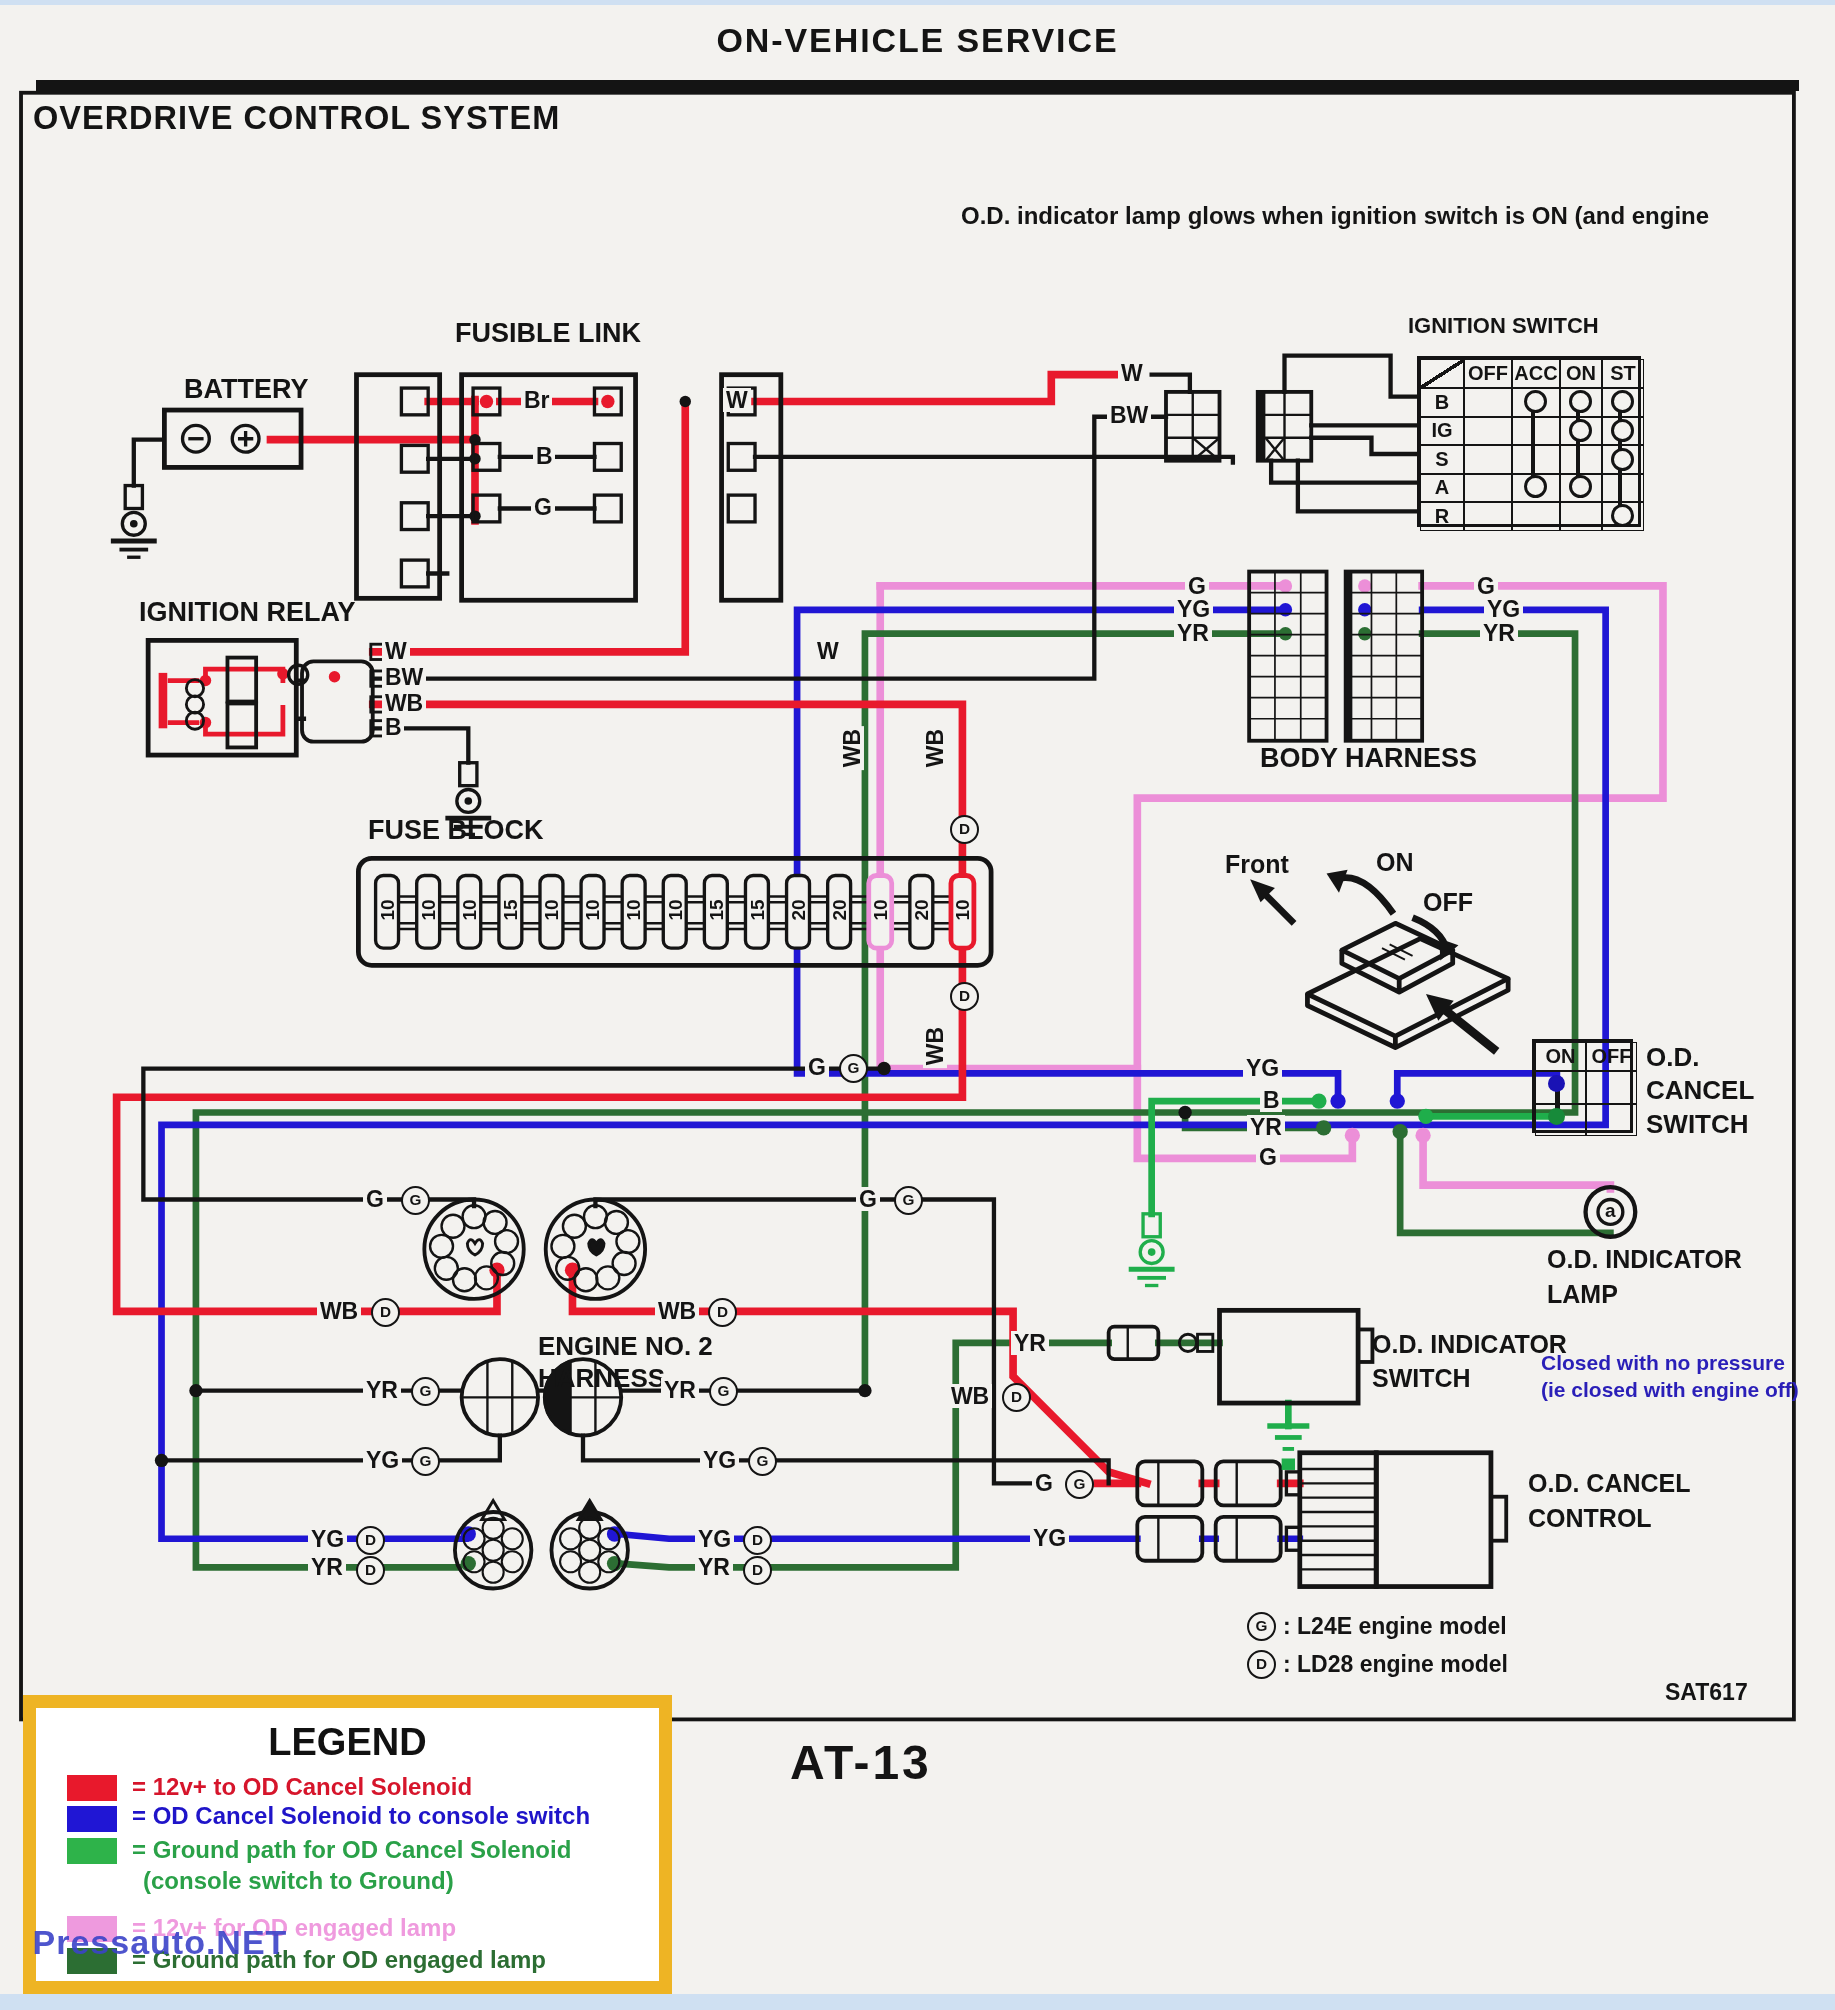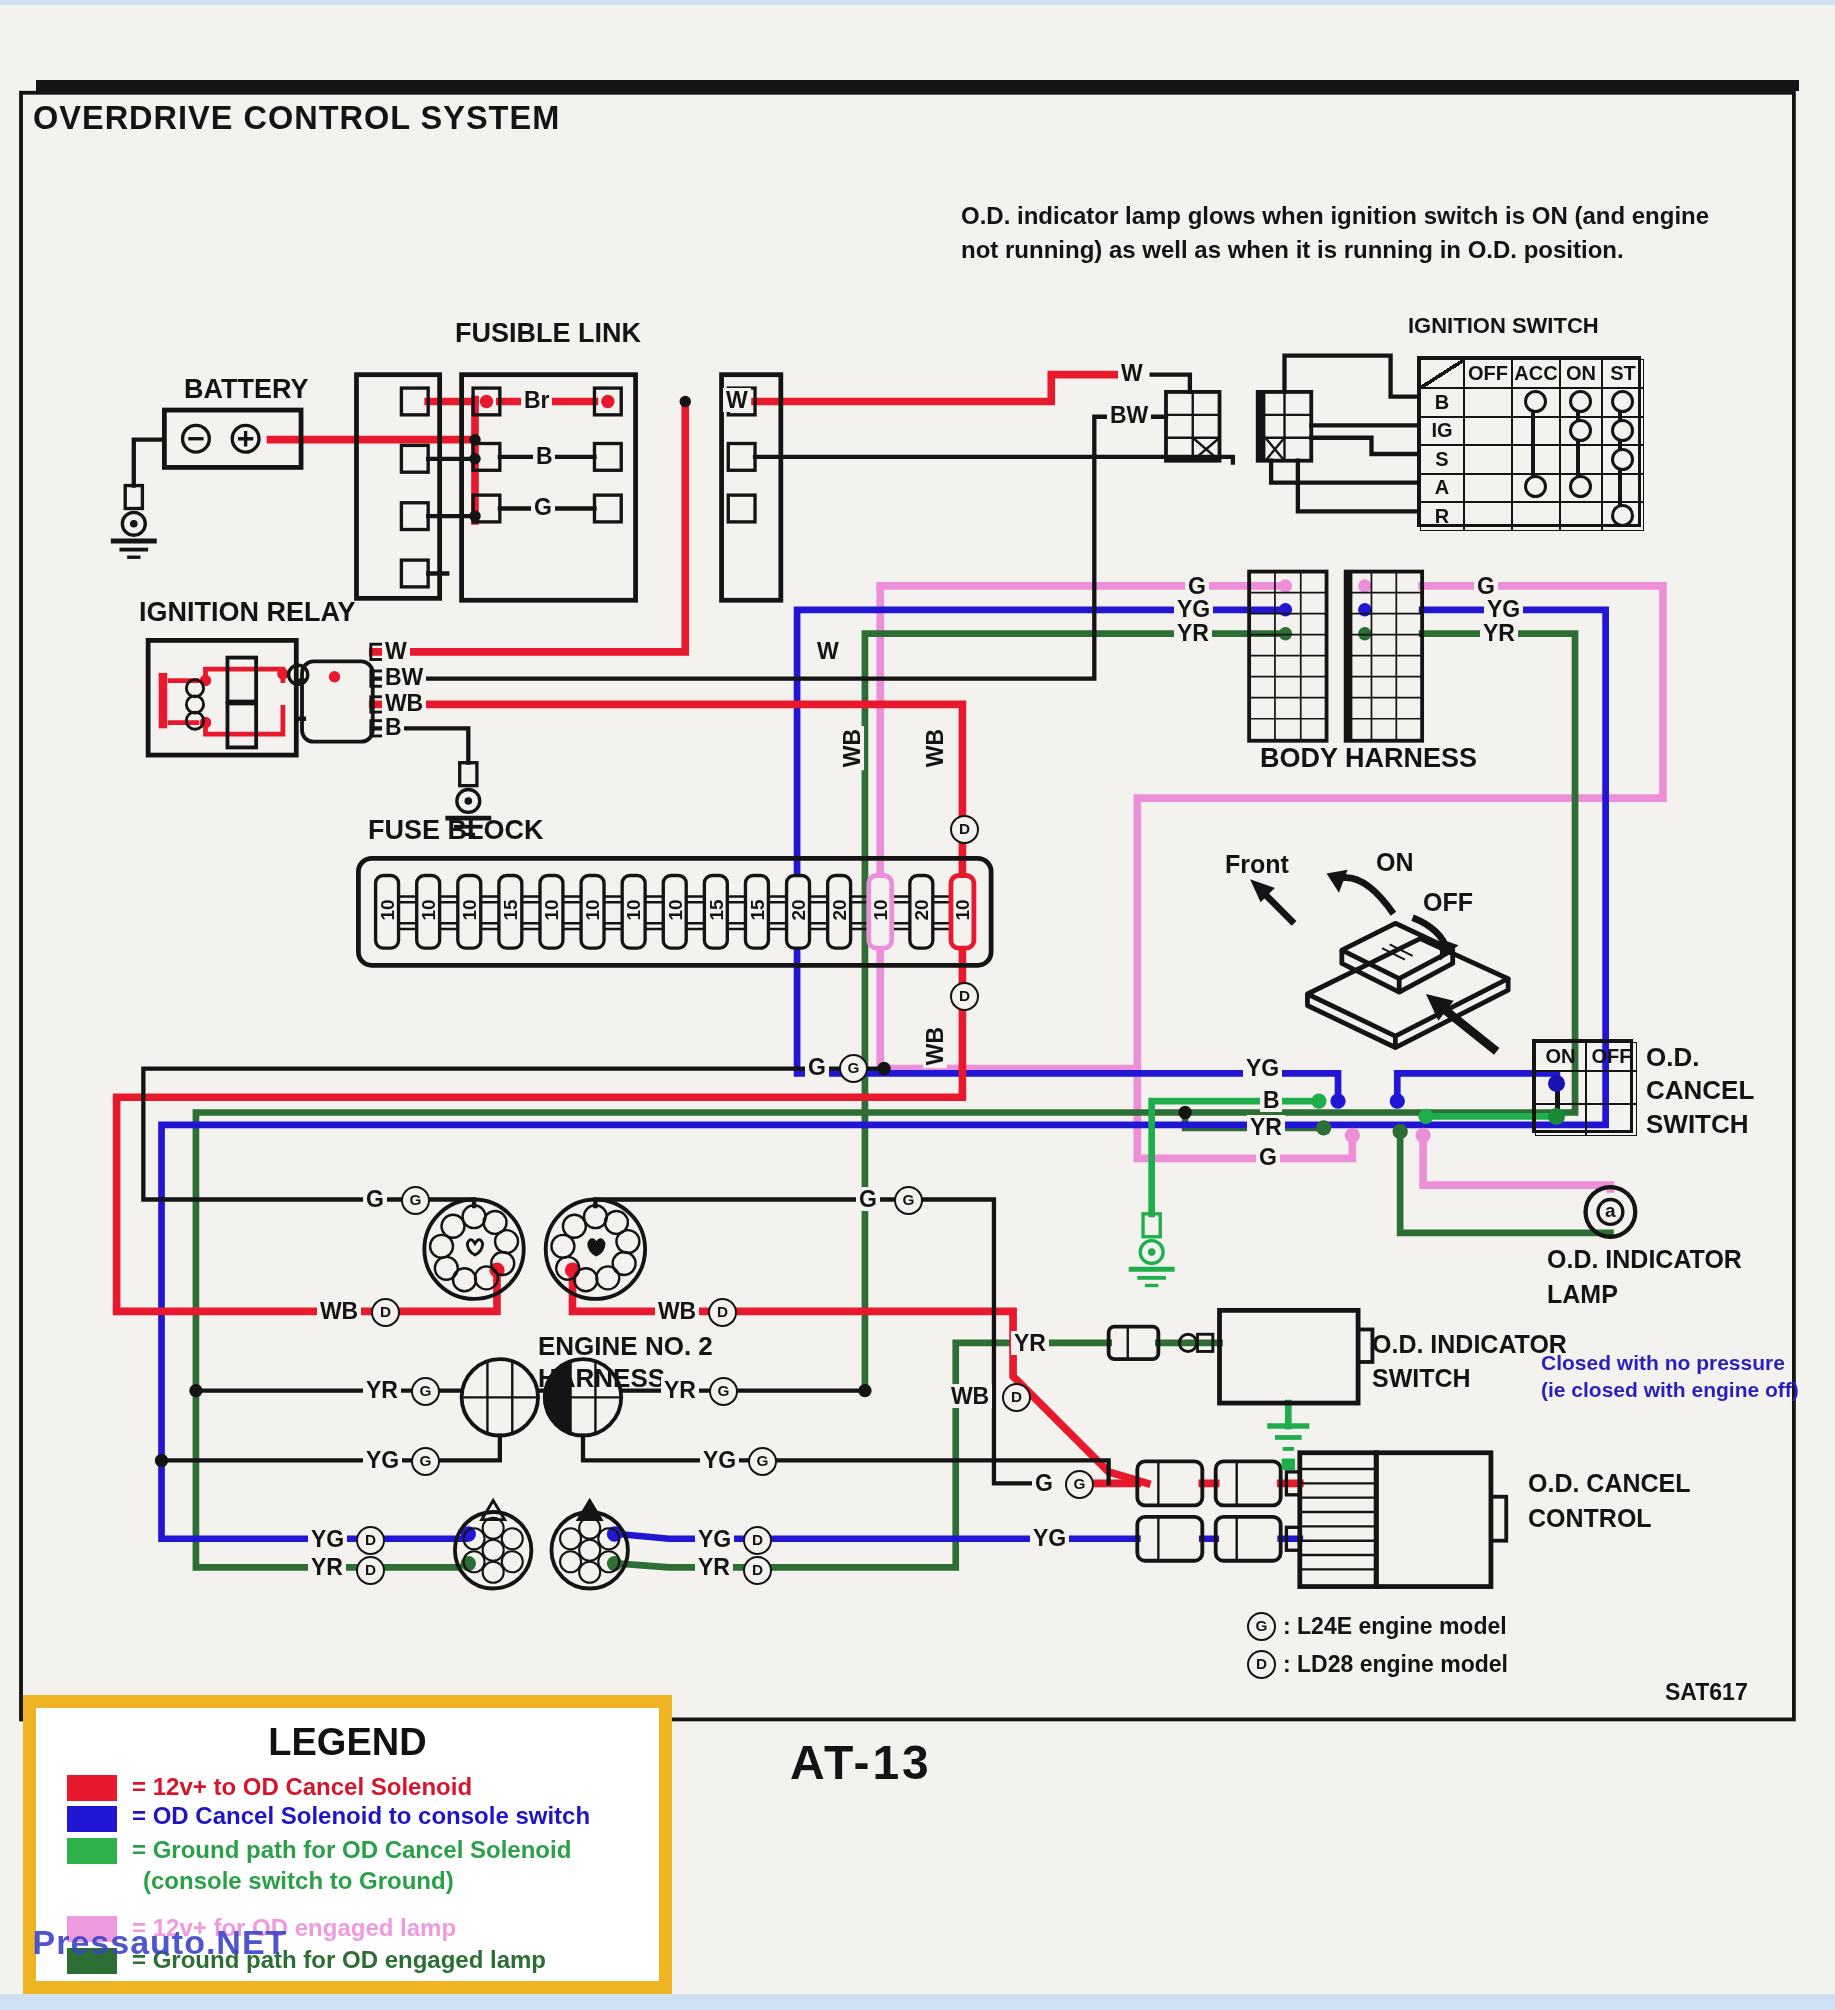--- a/index.html
+++ b/index.html
@@ -394,24 +394,24 @@
       <g transform="translate(1348,1492)" stroke="#1fae4b" fill="none">
         <path d="M-22,0 L22,0" stroke-width="6"></path>
           <path d="M-14,12 L14,12" stroke-width="5"></path>
           <path d="M-6,24 L6,24" stroke-width="4"></path>
         <rect x="-7" y="34" width="14" height="12" fill="#1fae4b" stroke="none"></rect>
       </g>
     </g>
   </svg>
 
   <div class="rule" style="left:36px;top:80px;width:1763px;height:10.5px"></div>
+  <div class="lbl s36" style="left:0;top:23px;width:1835px;text-align:center;letter-spacing:1.9px">ON-VEHICLE SERVICE</div>
   <div class="lbl s34" style="left:33px;top:101px;letter-spacing:1px">OVERDRIVE CONTROL SYSTEM</div>
 
   <div class="lbl s25" style="left:961px;top:203px">O.D. indicator lamp glows when ignition switch is ON (and engine</div>
-  <div class="lbl s25" style="left:961px;top:237px">not running) as well as when it is running in O.D. position.</div>
 
   <div class="lbl s28" style="left:184px;top:375px">BATTERY</div>
   <div class="lbl s28" style="left:455px;top:319px">FUSIBLE LINK</div>
   <div class="lbl s30" style="left:1408px;top:314px">IGNITION SWITCH</div>
   <div class="lbl s28" style="left:139px;top:598px">IGNITION RELAY</div>
   <div class="lbl s28" style="left:368px;top:816px">FUSE BLOCK</div>
   <div class="lbl s28" style="left:1260px;top:744px">BODY HARNESS</div>
   <div class="lbl s27" style="left:538px;top:1333px">ENGINE NO. 2</div>
   <div class="lbl s27" style="left:538px;top:1365px">HARNESS</div>
 

